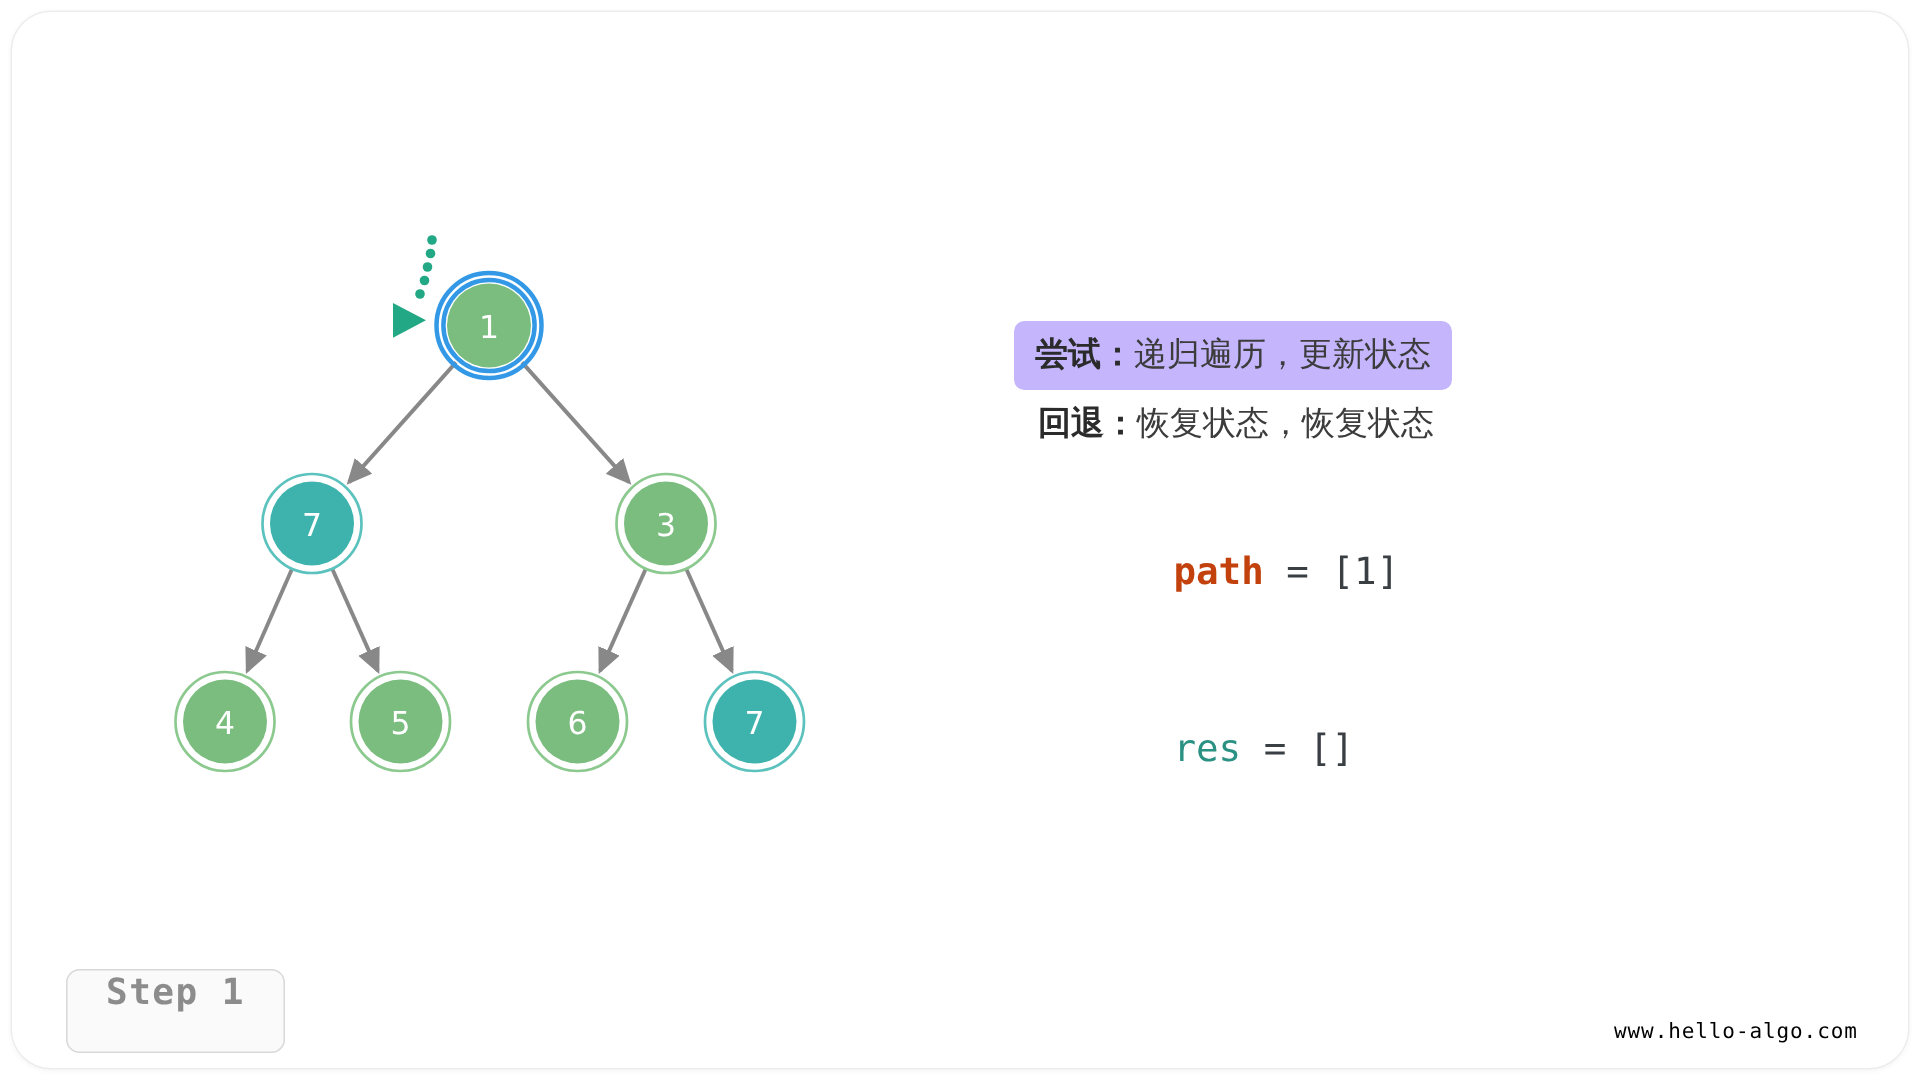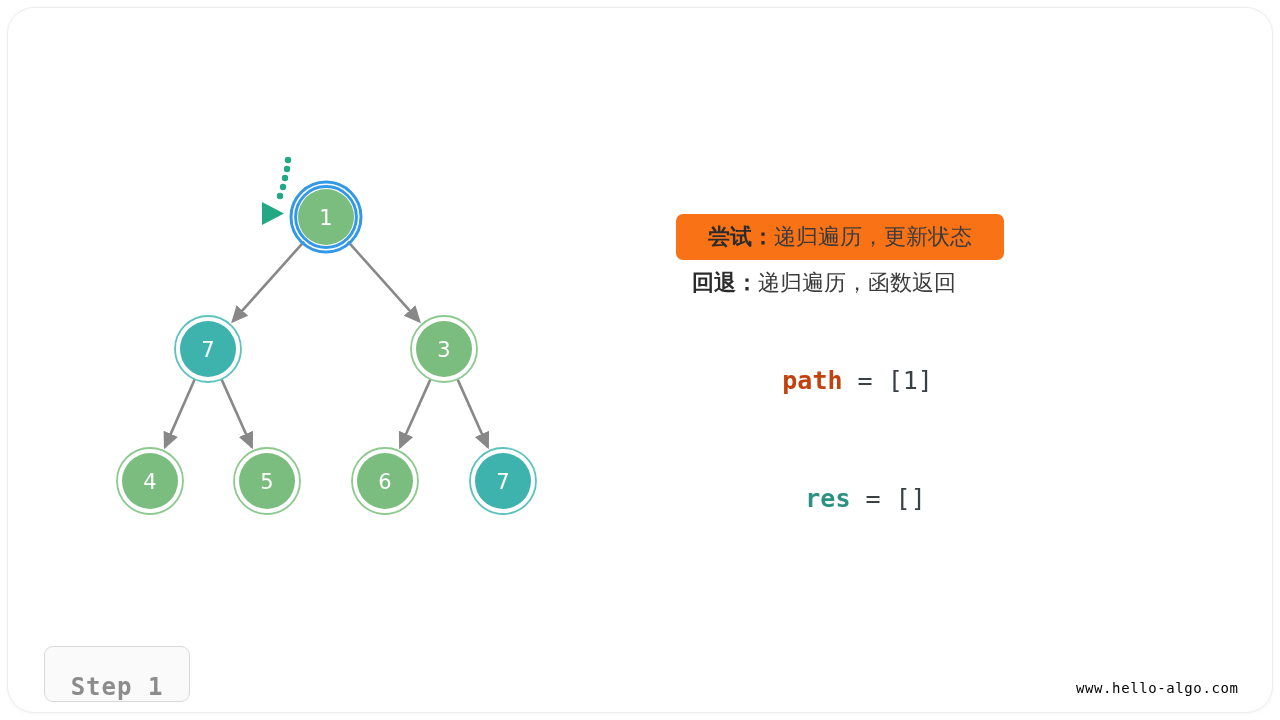--- a/index.html
+++ b/index.html
@@ -54,24 +54,24 @@
 
   .info-line {
     height: 46px;
     line-height: 46px;
     font-size: 22px;
     color: #3c3c3c;
     white-space: nowrap;
     font-family: "DejaVu Sans", "Liberation Sans", sans-serif;
   }
   .info-line.highlight {
-    background: #f97316;
+    background: #c4b5fd;
     border-radius: 7px;
     display: inline-block;
-    padding: 0 32px;
+    padding: 0 14px;
     margin-left: -16px;
   }
   .info-line .lead {
     font-weight: bold;
     color: #2b2b2b;
   }
 
   .code-line {
     height: 50px;
     line-height: 50px;
@@ -79,39 +79,38 @@
     font-size: 25px;
     color: #3a3f44;
     white-space: pre;
   }
   .code-line .var-path {
     color: #c2410c;
     font-weight: bold;
   }
   .code-line .var-res {
     color: #2b9183;
-    font-weight: bold;
-    margin-left: 23px;
+    font-weight: normal;
   }
 
   .spacer-line { height: 68px; }
 
   
   #step-badge {
     position: absolute;
     left: 36px;
     top: 638px;
     width: 146px;
     height: 56px;
     box-sizing: border-box;
     background: #fafafa;
     border: 1px solid #d8d8d8;
     border-radius: 9px;
     display: flex;
-    align-items: flex-end;
+    align-items: flex-start;
     justify-content: center;
   }
   #step-badge span {
     font-family: "DejaVu Sans Mono", "Liberation Mono", monospace;
     font-size: 24px;
     font-weight: bold;
     color: #8c8c8c;
     letter-spacing: 1px;
   }
 
@@ -194,21 +193,21 @@
       </g>
   </svg>
 
   <div id="info-panel">
 
     <div class="info-line highlight">
       <span class="lead">尝试：</span><span>递归遍历，更新状态</span>
     </div>
 
     <div class="info-line">
-      <span class="lead">回退：</span><span>递归遍历，函数返回</span>
+      <span class="lead">回退：</span><span>恢复状态，恢复状态</span>
     </div>
 
     <div class="code-line">
       <span class="var-path">path</span><span> = [1]</span>
     </div>
 
     <div class="spacer-line"></div>
 
     <div class="code-line">
       <span class="var-res">res</span><span> = []</span>

